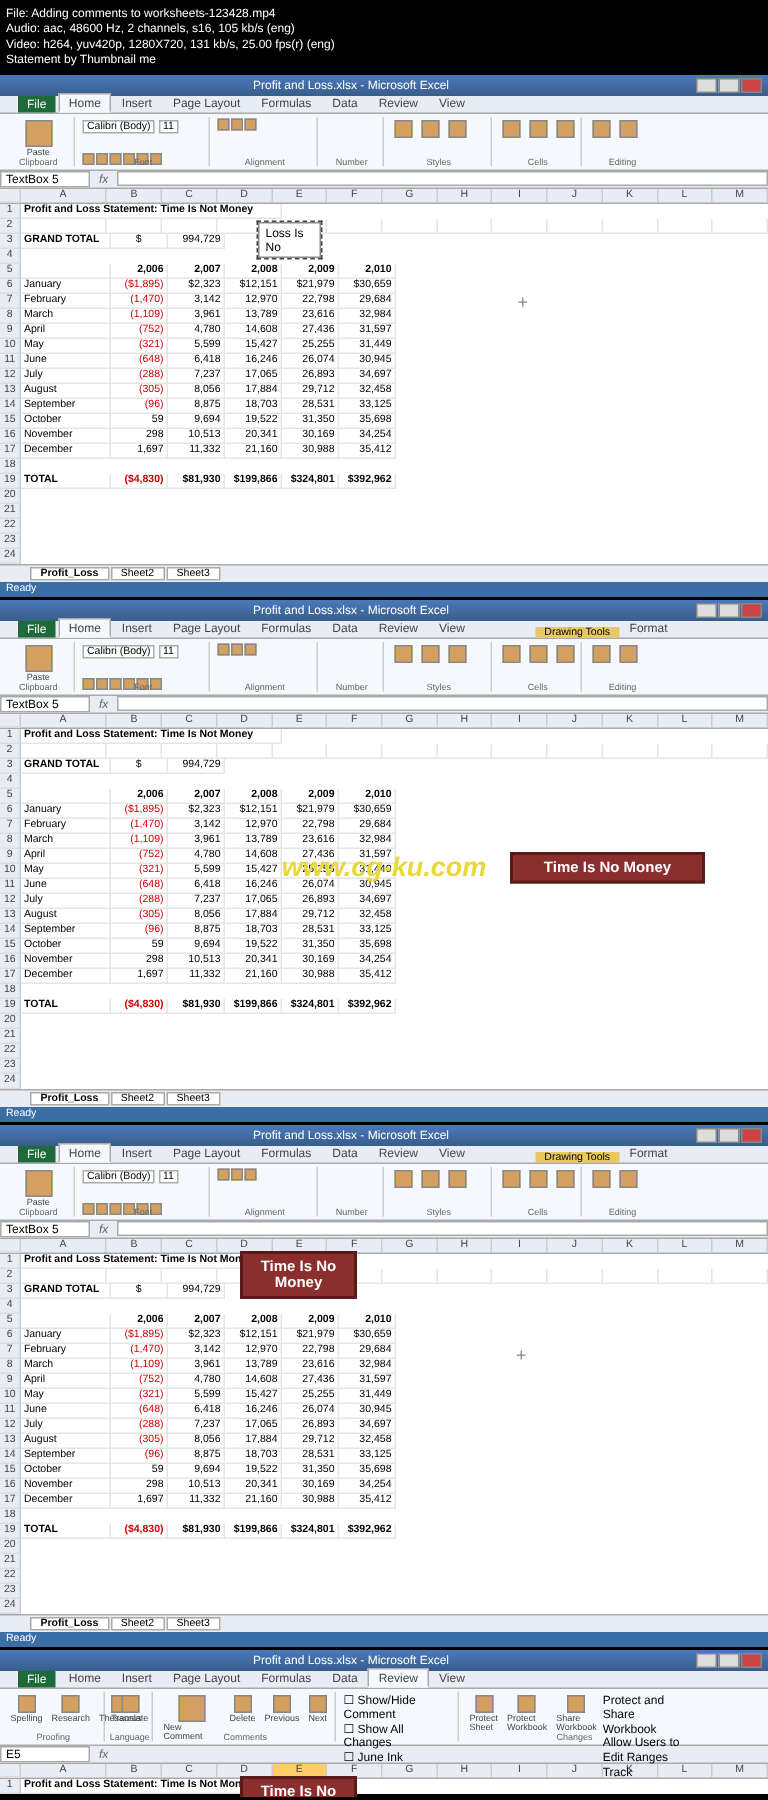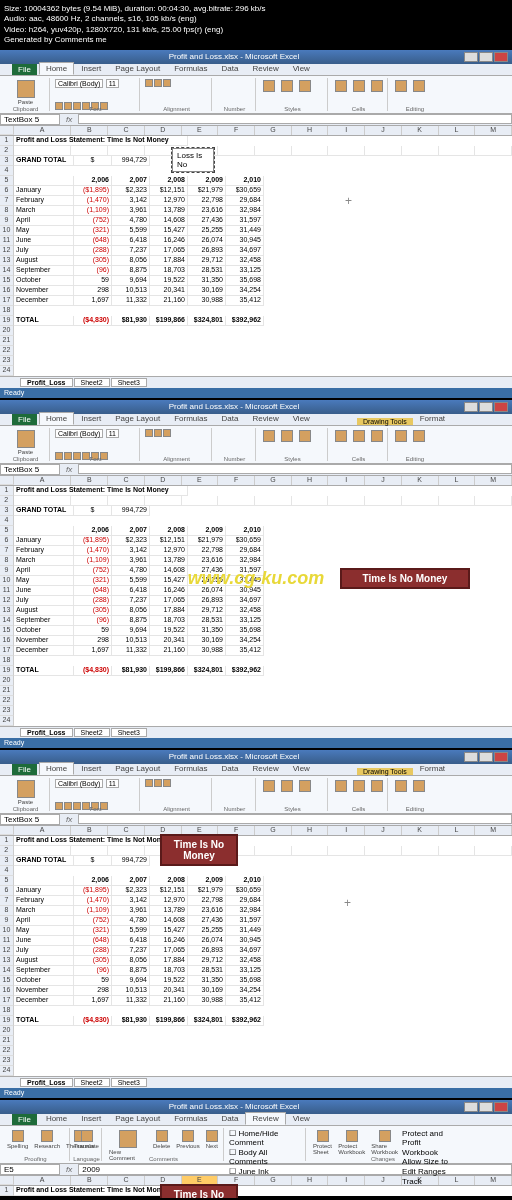--- a/index.html
+++ b/index.html
@@ -47,24 +47,24 @@
 .stab{background:#fff;padding:0 6px;font-size:7px;border:1px solid #aaa;margin-right:1px}
 .stab.active{font-weight:bold}
 .statusbar{background:#3a6ea5;color:#fff;height:10px;font-size:7px;padding:0 4px;display:flex;align-items:center}
 .cgku{position:absolute;left:50%;transform:translateX(-50%);font-size:18px;color:#e8d838;font-style:italic;font-weight:bold;z-index:10}
 .review-ribbon{background:#f5f8fc;height:38px;border-bottom:1px solid #aaa;display:flex;padding:2px;gap:2px}
 </style>
 </head>
 <body>
 
 <div class="meta">
-<div>Size: 10004362 bytes (9.54 MiB), duration: 00:04:30, avg.bitrate: 296 kb/s</div>
+<div>File: Adding comments to worksheets-123428.mp4</div>
 <div>Audio: aac, 48600 Hz, 2 channels, s16, 105 kb/s (eng)</div>
 <div>Video: h264, yuv420p, 1280X720, 131 kb/s, 25.00 fps(r) (eng)</div>
-<div>Generated by Comments me</div>
+<div>Statement by Thumbnail me</div>
 </div>
 
 <div id="panes">
     <div class="pane">
       <div class="watermark" style="top:174px">lynda.com</div>
       <div class="timecode" style="top:193px">00:01:08</div>
       <div class="titlebar">
         <span class="title">Profit and Loss.xlsx - Microsoft Excel</span>
         <div class="winbtn">
           <span></span>
@@ -1018,52 +1018,51 @@
             </div>
       <div class="rbtn">
               <span class="ricon"></span>
               <span class="rtxt">Next</span>
             </div>
     </div>
     <span class="glabel">Comments</span>
   </div>
   <div class="rgroup" style="width:80px">
     <div style="font-size:6px;line-height:1.2">
-      <div>☐ Home/Hide Comment</div>
-      <div>☐ Body All Comments</div>
+      <div>☐ Show/Hide Comment</div>
+      <div>☐ Show All Changes</div>
       <div>☐ June Ink</div>
     </div>
   </div>
   <div class="rgroup" style="width:150px;border-right:none">
     <div style="display:flex;gap:2px">
       <div class="rbtn">
               <span class="ricon"></span>
               <span class="rtxt">Protect Sheet</span>
             </div>
       <div class="rbtn">
               <span class="ricon"></span>
               <span class="rtxt">Protect Workbook</span>
             </div>
       <div class="rbtn">
               <span class="ricon"></span>
               <span class="rtxt">Share Workbook</span>
             </div>
       <div style="font-size:6px;line-height:1.2">
-        <div>Protect and Profit Workbook</div>
-        <div>Allow Size to Edit Ranges</div>
+        <div>Protect and Share Workbook</div>
+        <div>Allow Users to Edit Ranges</div>
         <div>Track Changes</div>
       </div>
     </div>
     <span class="glabel">Changes</span>
   </div>
   </div>
       <div class="namebox">
         <span class="nbx">E5</span>
         <span class="fxlbl">fx</span>
-        <span class="fxval">2009</span>
       </div>
       <div class="colhdr">
         <div class="rownum"></div>
         <div class="ch" style="width:60px">A</div>
         <div class="ch" style="width:38px">B</div>
         <div class="ch" style="width:38px">C</div>
         <div class="ch" style="width:38px">D</div>
         <div class="ch sel" style="width:38px">E</div>
         <div class="ch" style="width:38px">F</div>
         <div class="ch" style="width:38px">G</div>

